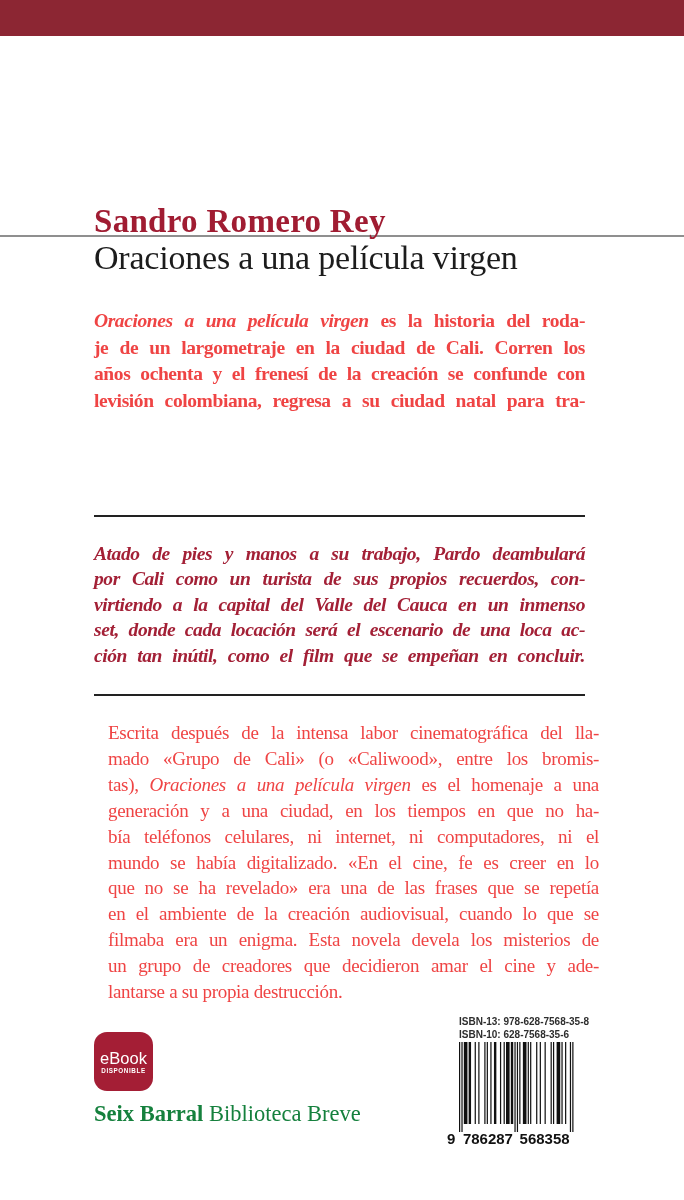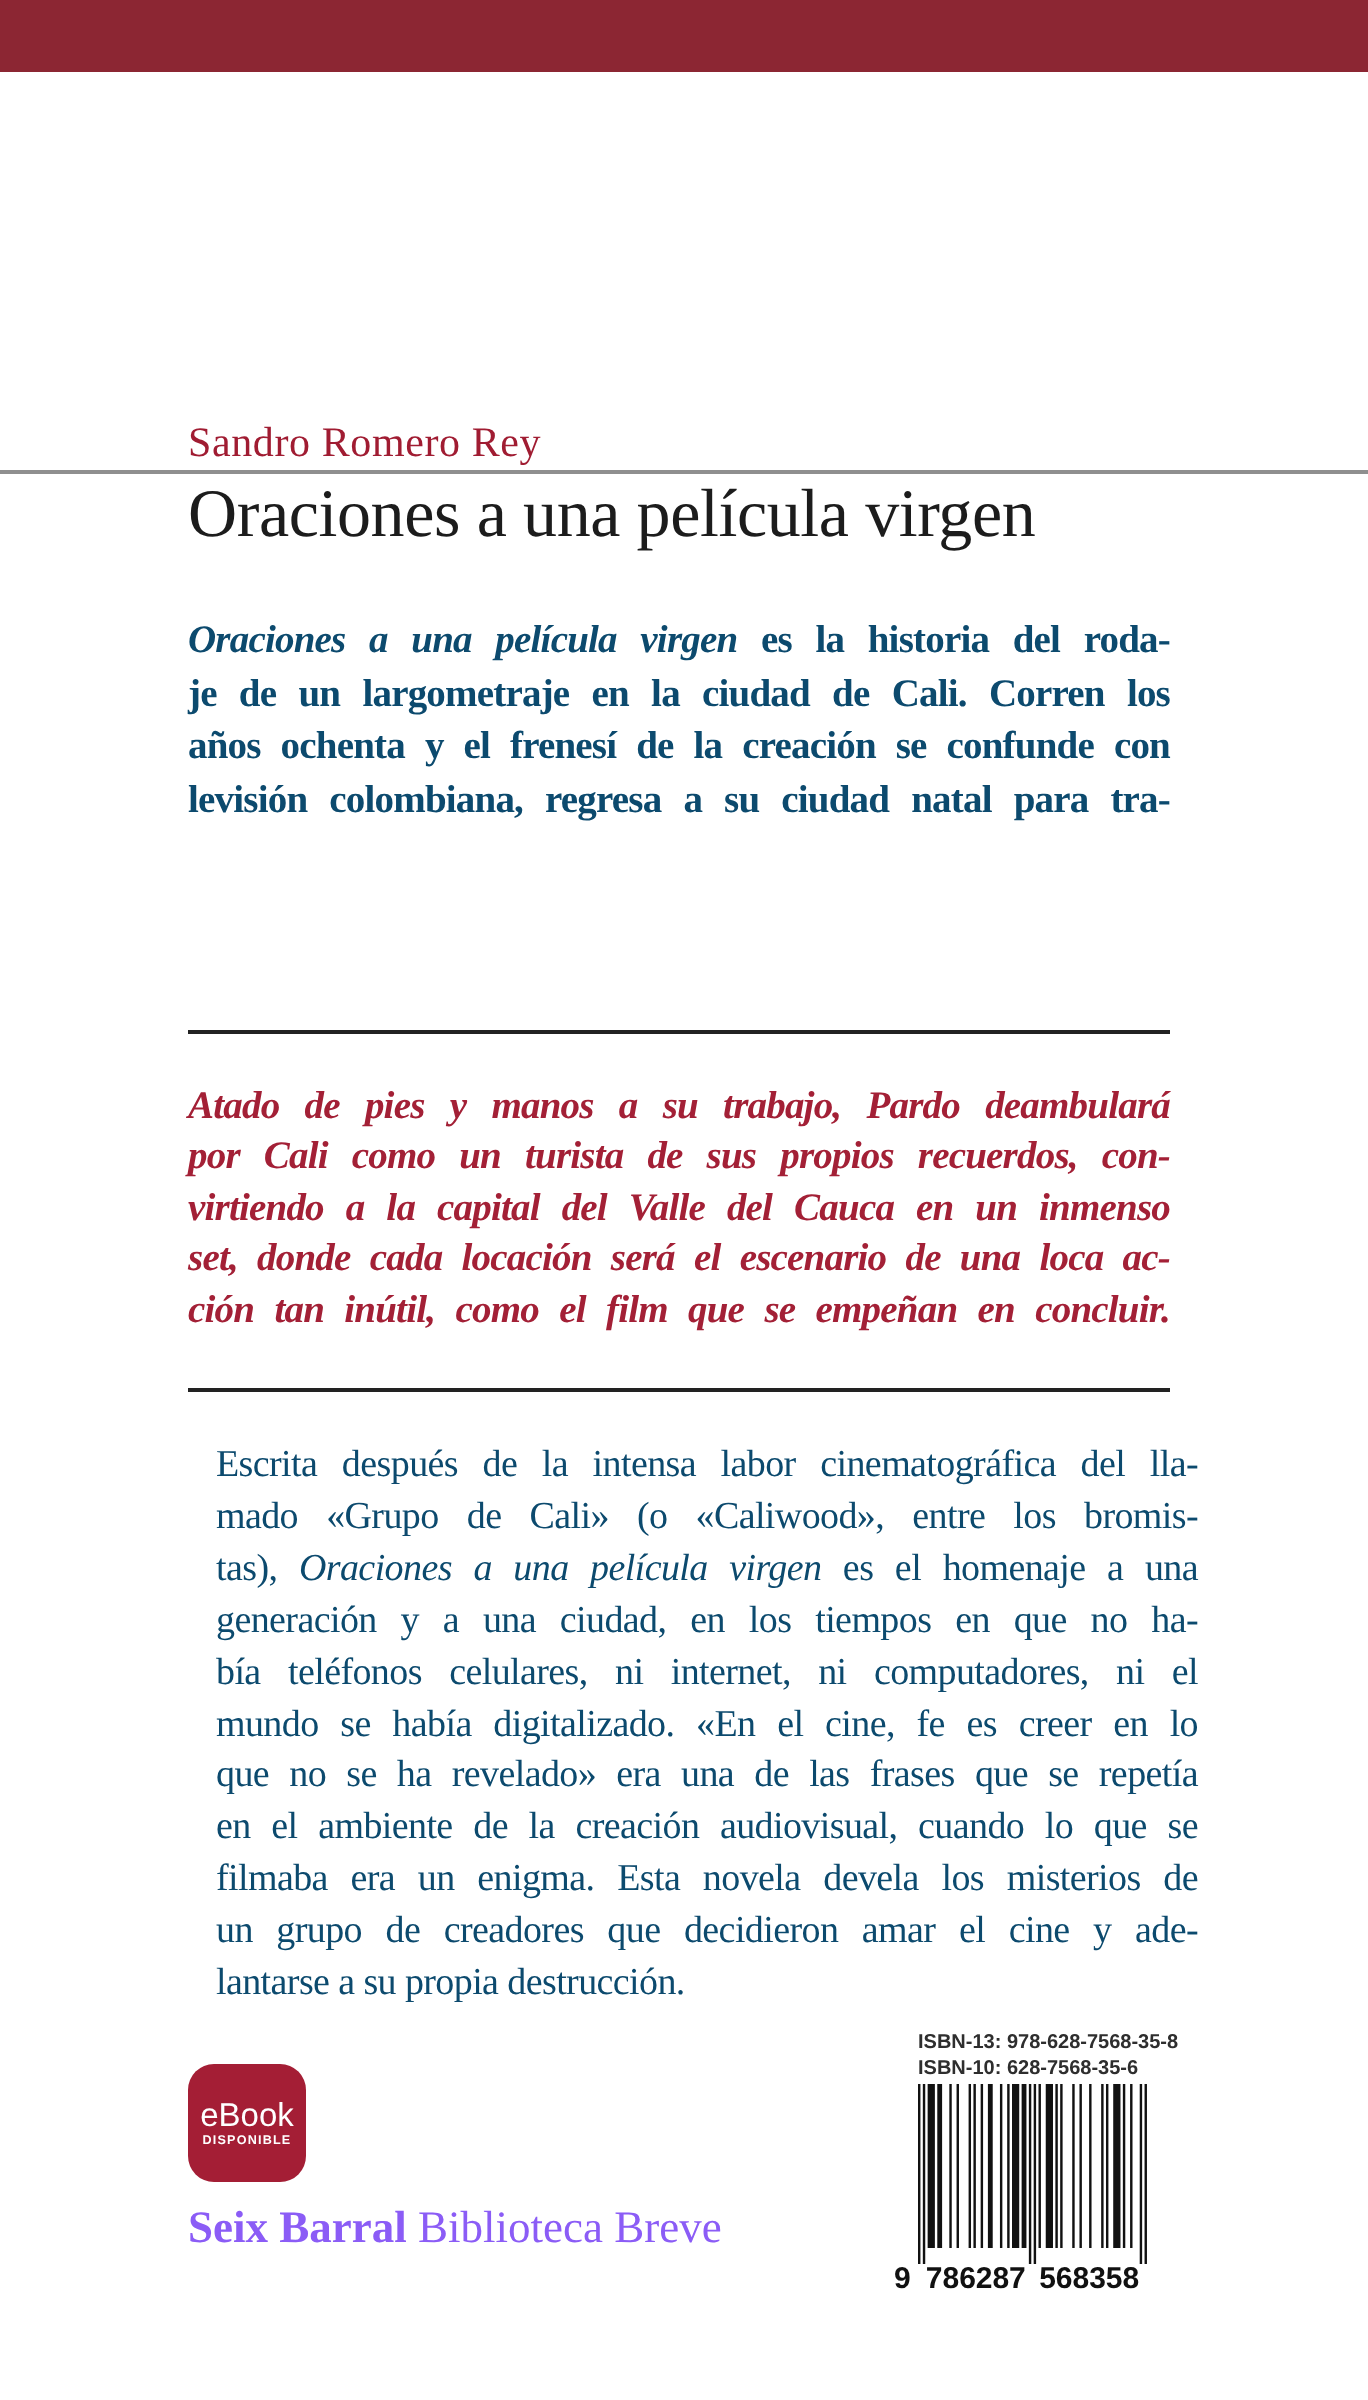--- a/index.html
+++ b/index.html
@@ -2,45 +2,45 @@
 <html><head>
 <meta charset="utf-8">
 <style>
   html,body{margin:0;padding:0;}
   body{width:684px;height:1200px;position:relative;background:#ffffff;overflow:hidden;
        font-family:"Liberation Serif", serif;}
   .abs{position:absolute;}
 
   #top-bar{left:0;top:0;width:684px;height:36px;}
 
-  #author{left:94px;top:205px;width:520px;font-size:21px;line-height:33px;font-weight:normal;
+  #author{left:94px;top:205px;width:520px;font-size:33px;line-height:33px;font-weight:bold;
           letter-spacing:.3px;z-index:2;}
   #header-rule{left:0;top:235px;width:684px;height:2px;background:#8f8f8f;z-index:1;}
   #title{left:94px;top:241px;width:520px;font-size:34px;line-height:34px;color:#1c1c1c;
          letter-spacing:-0.2px;}
 
-  .para{left:94px;width:491px;color:#0c4a6e;}
+  .para{left:94px;width:491px;color:#ef4444;}
   .para .line{text-align:justify;text-align-last:justify;text-justify:inter-word;}
   .para .line.last{text-align-last:left;}
 
   #synopsis{top:308px;font-size:19.5px;line-height:26.7px;font-weight:bold;letter-spacing:-0.4px;}
   #highlight{top:541px;font-size:19.5px;line-height:25.4px;font-weight:bold;letter-spacing:-0.4px;}
   #description{top:720px;font-size:19px;line-height:25.9px;letter-spacing:-0.3px;margin-left:14px;}
 
   .col-rule{left:94px;width:491px;height:2px;background:#222;}
   #rule-1{top:515px;}
   #rule-2{top:694px;}
 
   #ebook-badge{left:94px;top:1032px;width:59px;height:59px;border-radius:13px;
                display:flex;flex-direction:column;align-items:center;justify-content:center;
                font-family:"Liberation Sans", sans-serif;color:#fff;padding-top:2px;box-sizing:border-box;}
   #ebook-badge .l1{font-size:16.5px;line-height:17px;}
   #ebook-badge .l2{font-size:6.3px;line-height:8px;font-weight:bold;letter-spacing:.6px;}
 
-  #publisher{left:94px;top:1101px;width:420px;font-size:22.5px;line-height:26px;color:#8b5cf6;}
+  #publisher{left:94px;top:1101px;width:420px;font-size:22.5px;line-height:26px;color:#15803d;}
   #publisher .bold{font-weight:bold;}
 
   #barcode-block{left:446px;top:1016px;width:150px;font-family:"Liberation Sans", sans-serif;font-weight:bold;}
   .isbn-line{padding-left:13px;font-size:10px;line-height:12.5px;color:#2e2e2e;white-space:nowrap;}
   #barcode-svg{display:block;margin-top:1px;}
 </style>
 </head>
 <body>
 
 <div class="abs" id="top-bar" style="background: rgb(140, 38, 51);"></div>

